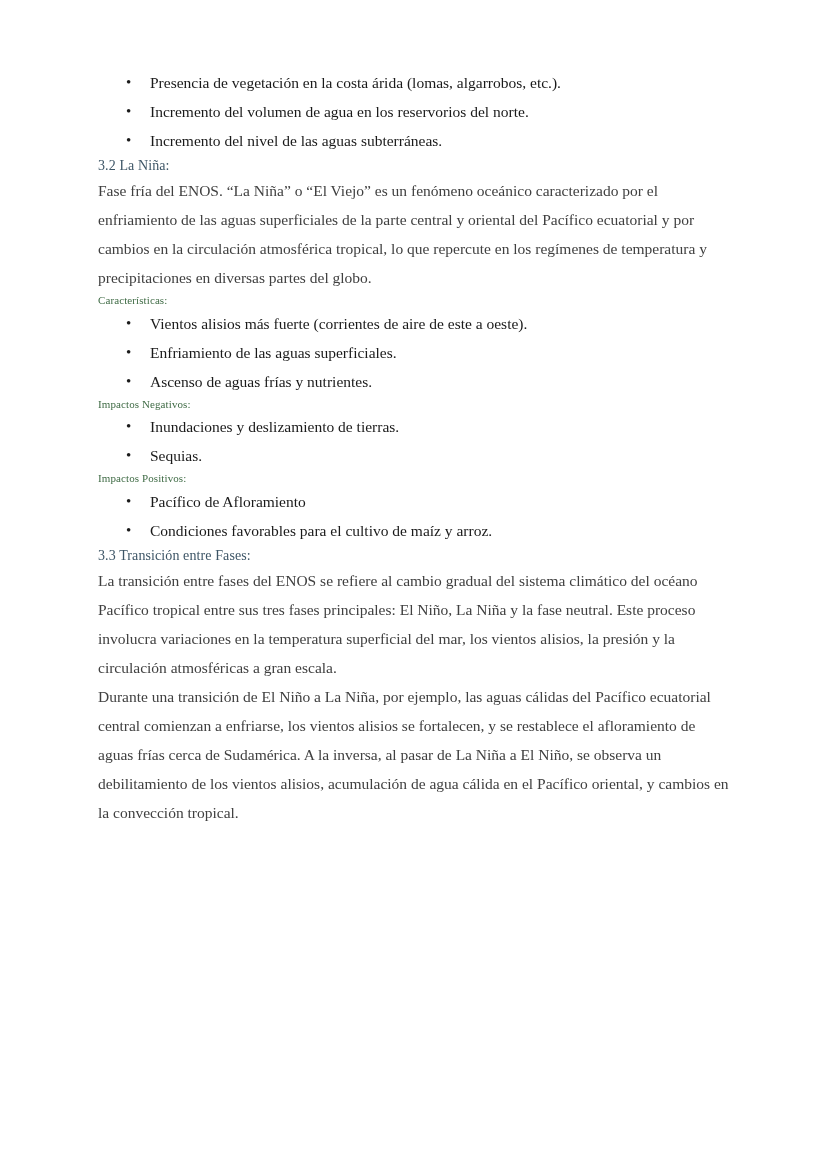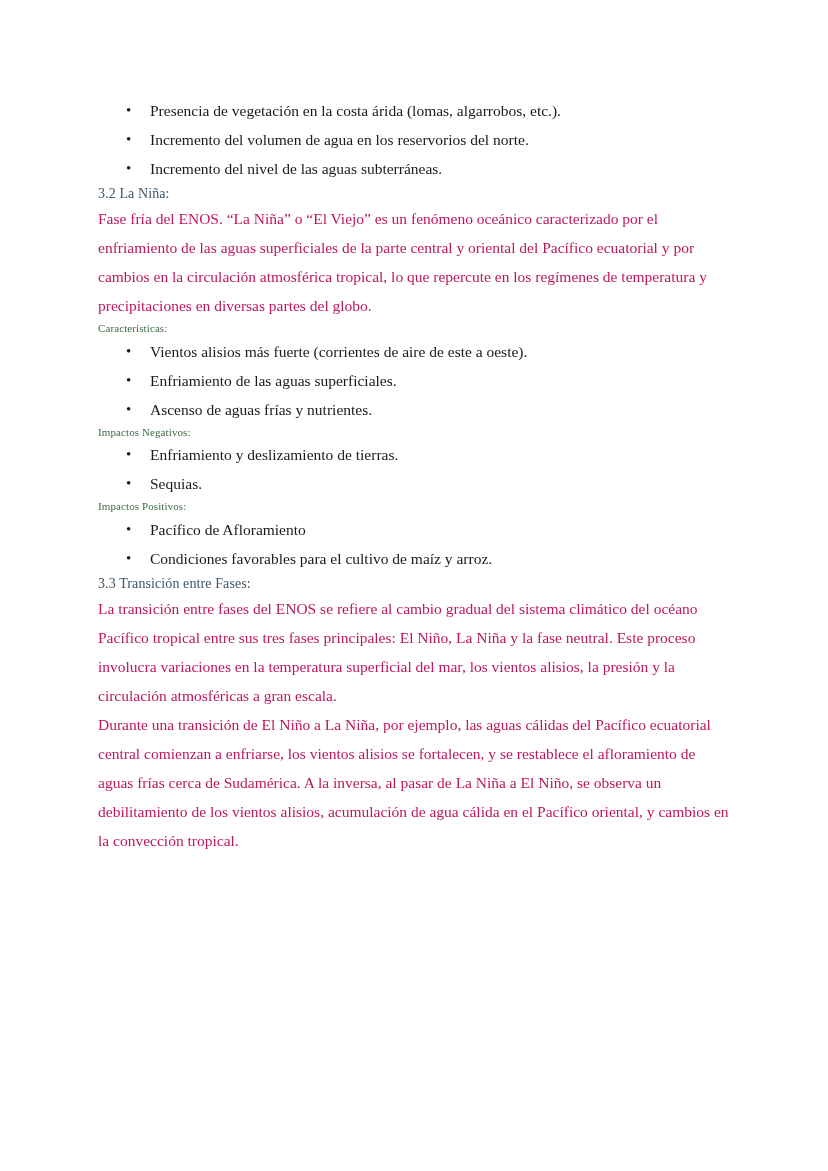--- a/index.html
+++ b/index.html
@@ -13,21 +13,21 @@
     height: 1171px;
     position: relative;
     font-family: "Liberation Serif", "DejaVu Serif", serif;
     color: #1a1a1a;
     -webkit-font-smoothing: antialiased;
   }
   .page {
     box-sizing: border-box;
     width: 828px;
     min-height: 1171px;
-    padding: 96px 98px 60px 98px;
+    padding: 68px 98px 60px 98px;
     background: #ffffff;
   }
   .doc-body {
     width: 632px;
   }
 
   
   h2.section-heading {
     font-size: 14px;
     font-weight: 400;
@@ -46,21 +46,21 @@
     color: #3f6b45;
     letter-spacing: 0.1px;
   }
 
   
   p.body-text {
     font-size: 15.5px;
     line-height: 29px;
     margin: 0;
     padding: 0;
-    color: #be185d;
+    color: #404040;
     text-align: left;
   }
 
   
   ul.bullet-list {
     list-style: none;
     margin: 0;
     padding: 0;
   }
   ul.bullet-list > li {
@@ -108,21 +108,21 @@
 
     <ul class="bullet-list list-spaced block-gap-list-after">
       <li>Vientos alisios más fuerte (corrientes de aire de este a oeste).</li>
       <li>Enfriamiento de las aguas superficiales.</li>
       <li>Ascenso de aguas frías y nutrientes.</li>
     </ul>
 
     <h3 class="sub-heading block-gap-subhead-after">Impactos Negativos:</h3>
 
     <ul class="bullet-list list-spaced block-gap-list-after">
-      <li>Enfriamiento y deslizamiento de tierras.</li>
+      <li>Inundaciones y deslizamiento de tierras.</li>
       <li>Sequias.</li>
     </ul>
 
     <h3 class="sub-heading block-gap-subhead-after">Impactos Positivos:</h3>
 
     <ul class="bullet-list list-spaced block-gap-list-after">
       <li>Pacífico de Afloramiento</li>
       <li>Condiciones favorables para el cultivo de maíz y arroz.</li>
     </ul>
 

